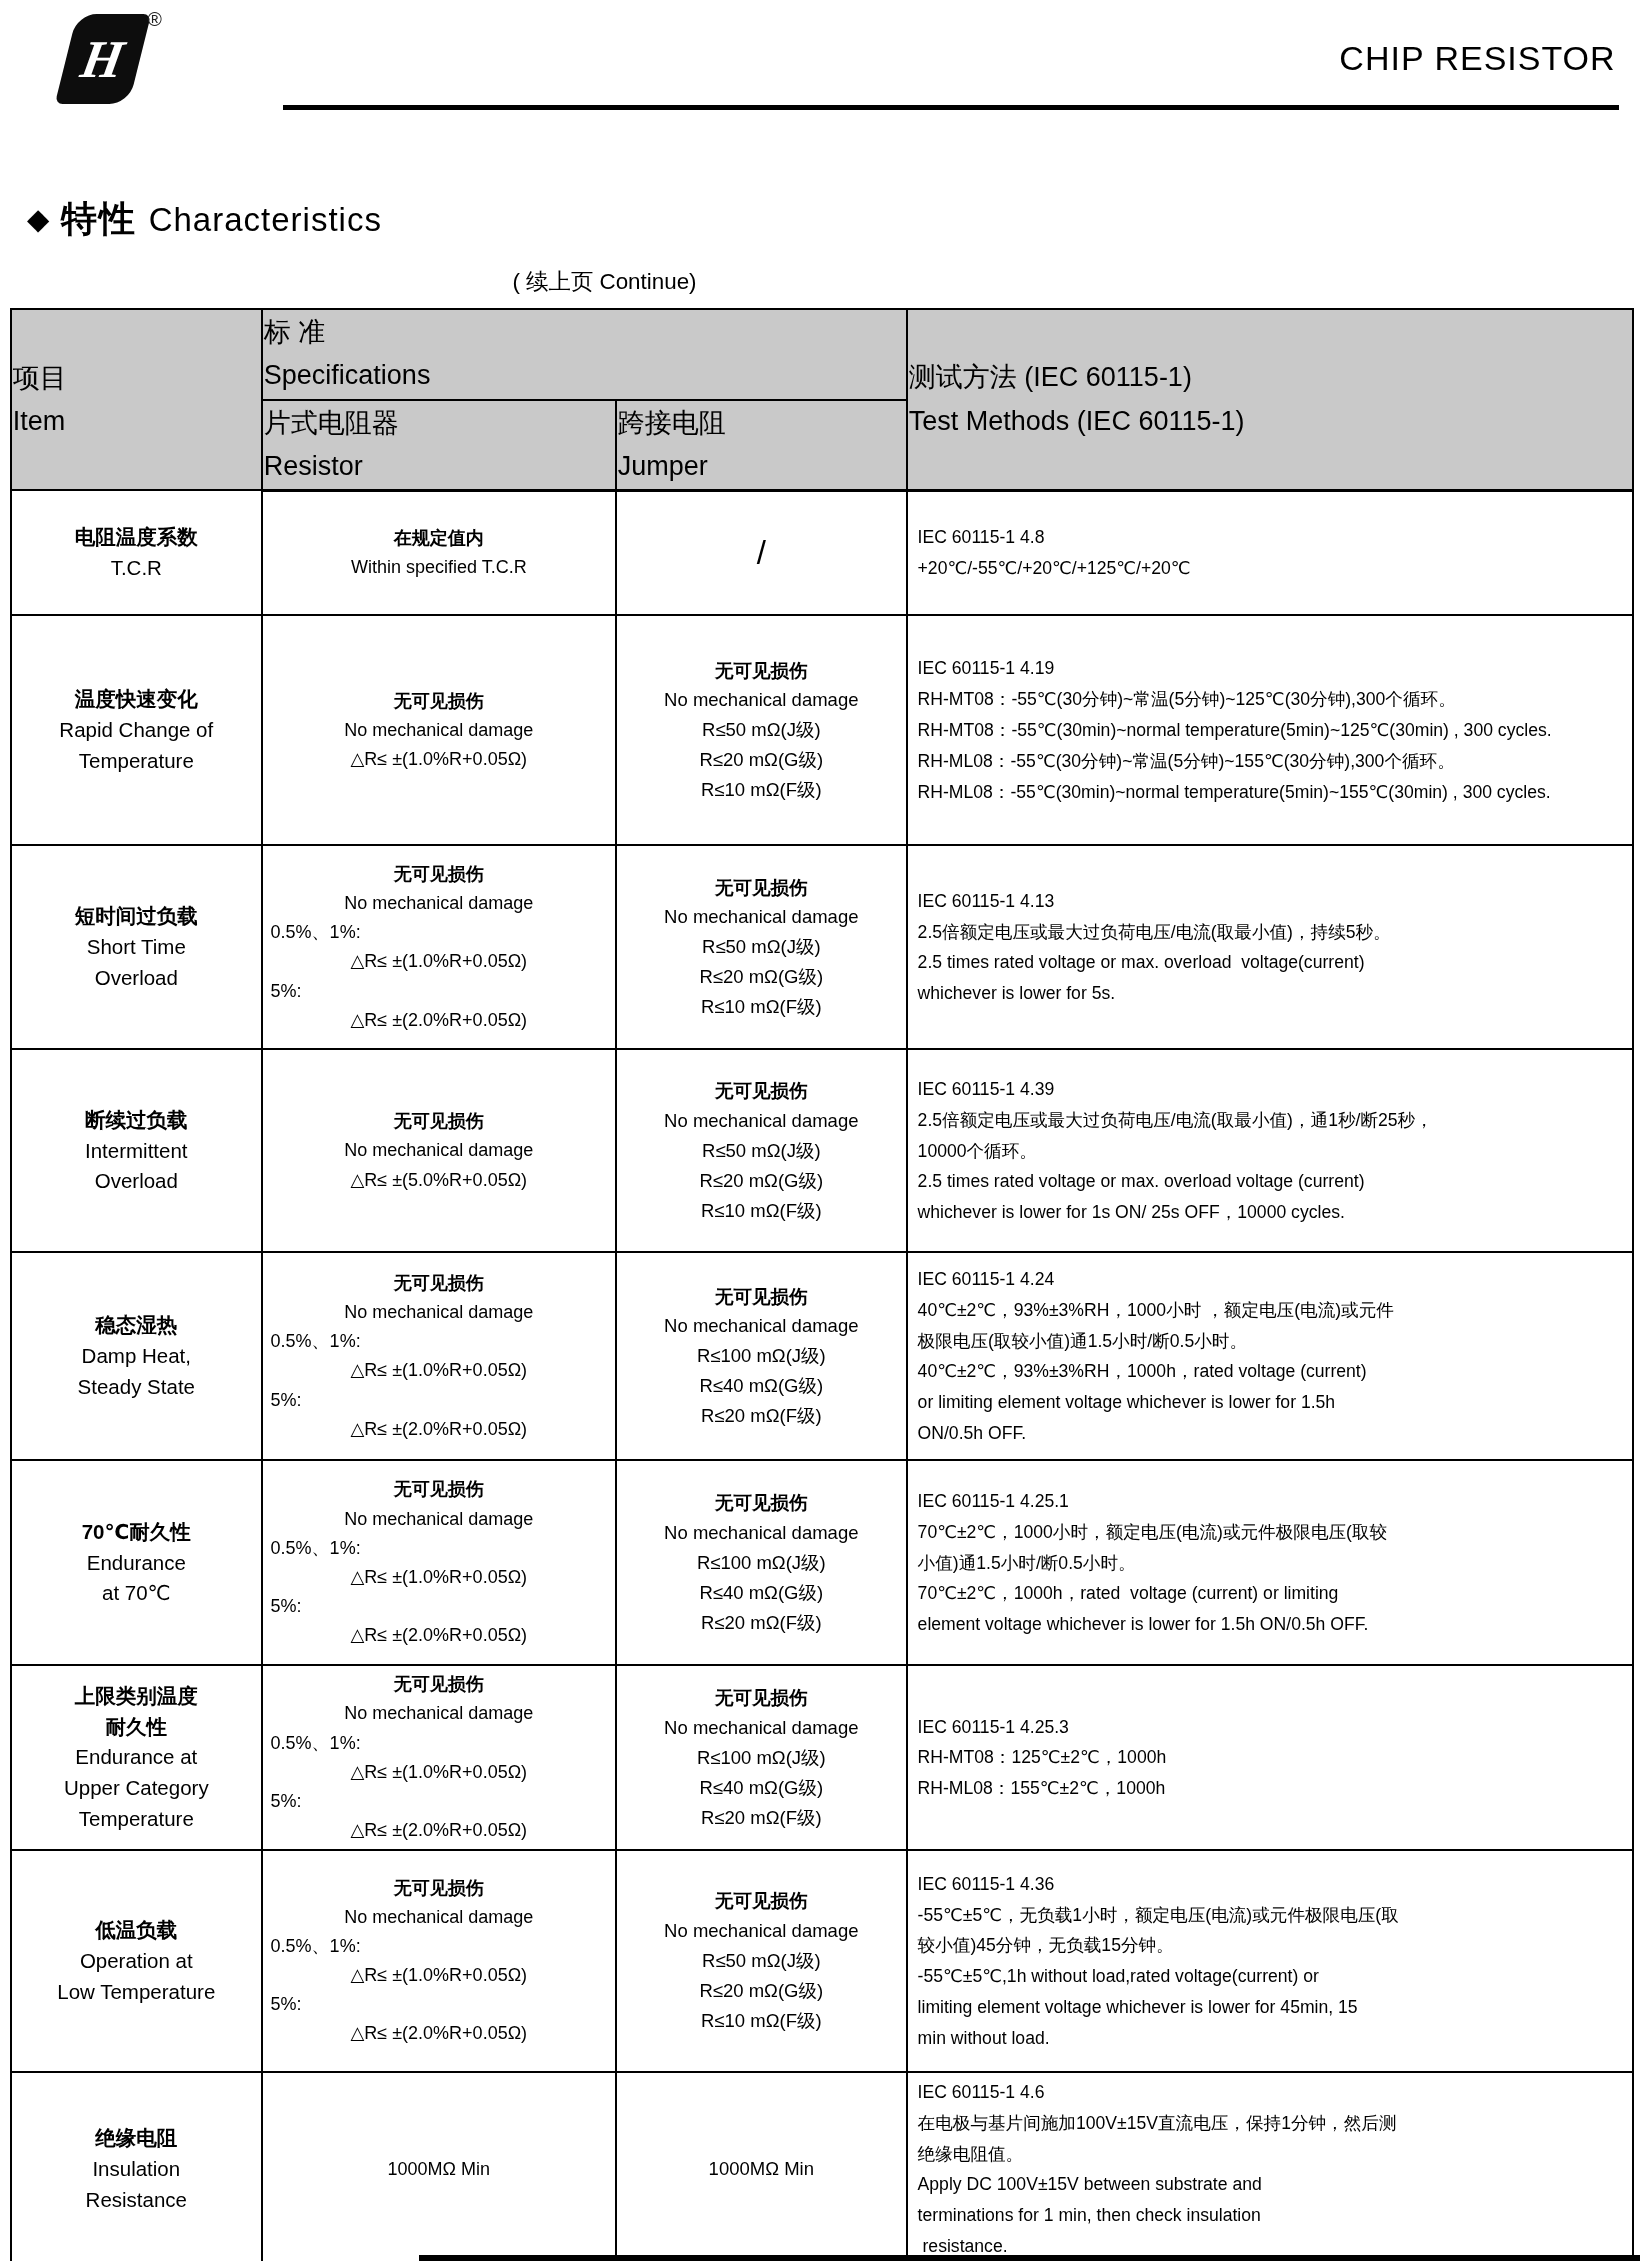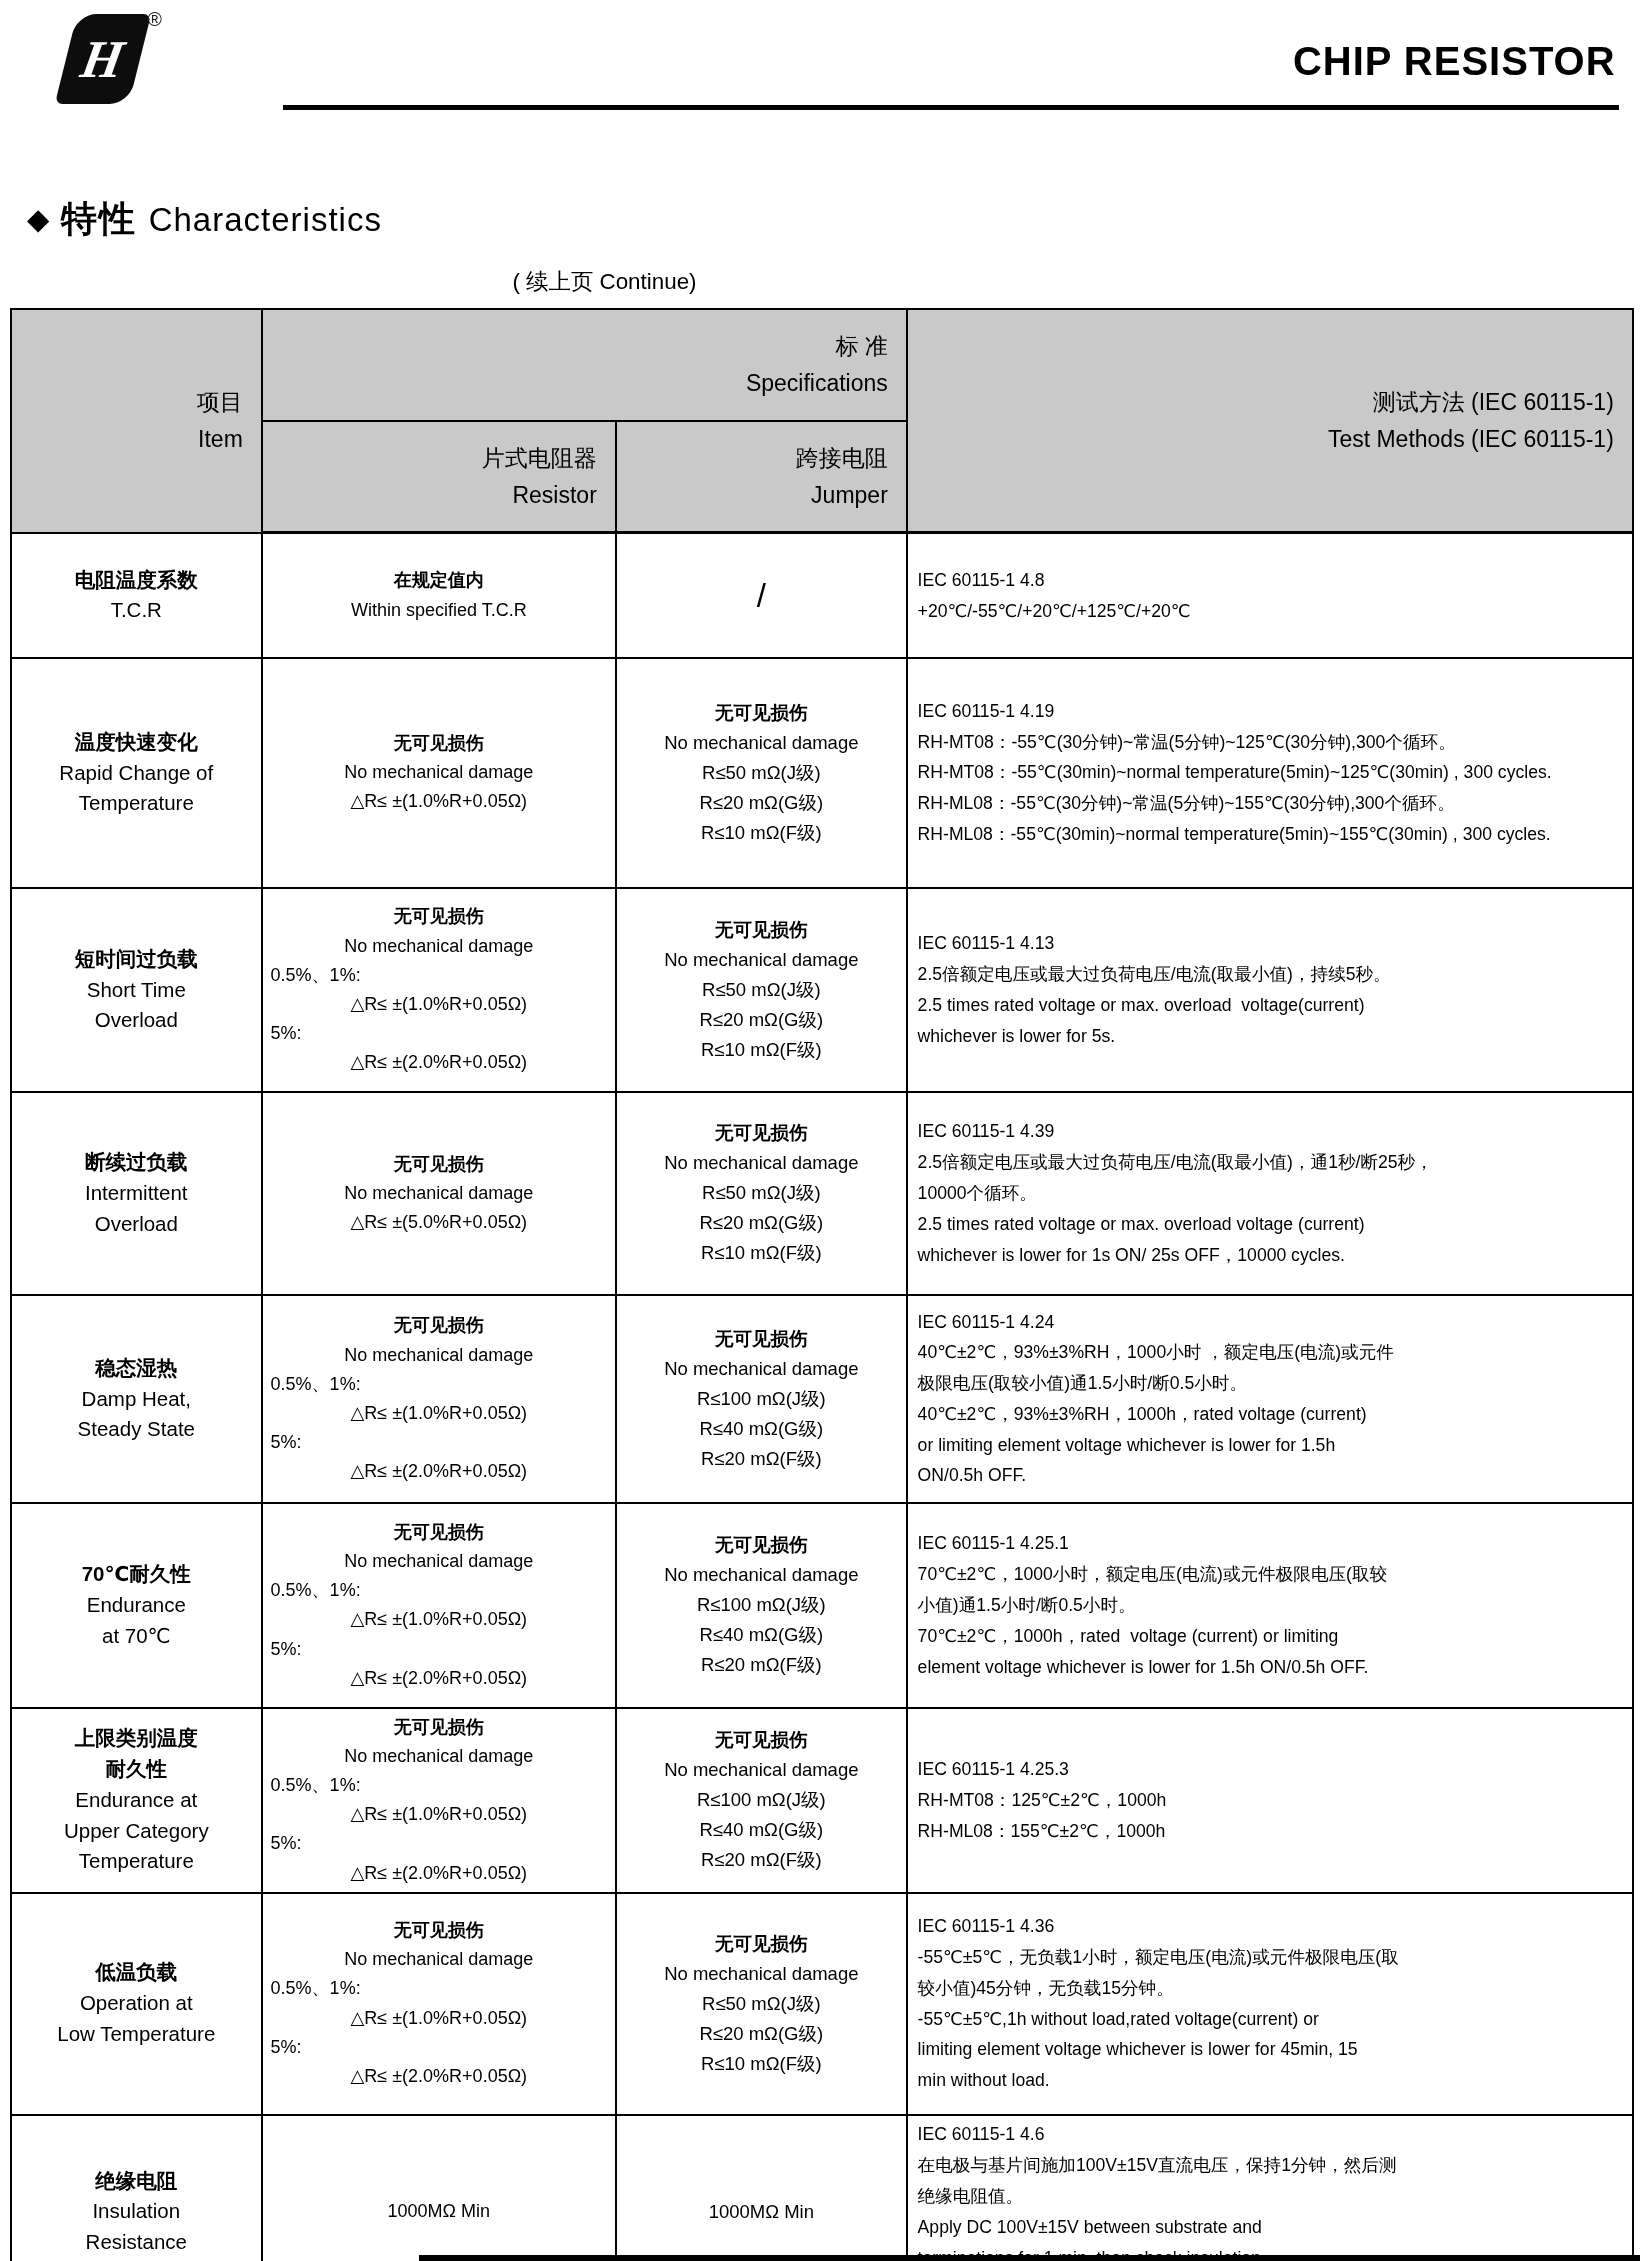--- a/index.html
+++ b/index.html
@@ -13,37 +13,37 @@
   .logo-wrap { position:relative; width:98px; height:96px; }
   .logo-mark { position:absolute; left:5.9px; top:3.9px; width:74px; height:90px; background:#0d0d0d;
     border-radius:19.5px 7.8px 19.5px 7.8px; transform:skewX(-14deg);
     display:flex; align-items:center; justify-content:center; }
   .logo-h { color:#fff; font-weight:bold; font-style:italic; font-size:53px;
     font-family:"Liberation Serif","DejaVu Serif",serif; transform:skewX(4deg); }
   .reg { position:absolute; right:-3.9px; top:-2px; font-size:19.5px; color:#222; }
   .brand-cn { font-size:39px; font-weight:bold; letter-spacing:3.9px; line-height:1.1; }
   .brand-en { font-size:32px; font-weight:bold; letter-spacing:4.9px; line-height:1.1;
     font-stretch:condensed; }
-  .doc-title { position:absolute; right:24.4px; top:39px; font-size:40px; font-weight:bold;
+  .doc-title { position:absolute; right:24.4px; top:39px; font-size:34px; font-weight:normal;
     letter-spacing:1px; }
   .header-rule { position:absolute; left:283px; right:21.5px; top:105px; height:4.9px; background:#000; }
 
   
   .section-title { margin:80px 0 0 27px; display:flex; align-items:center; gap:11.7px; }
   .diamond { font-size:29px; line-height:1; }
   .section-cn { font-size:36px; font-weight:bold; letter-spacing:2px; }
   .section-en { font-size:33px; font-weight:500; letter-spacing:1px; }
   .continue-note { margin-top:21.5px; width:1209px; text-align:center; font-size:22.4px; height:29px; }
 
   
   table { margin:13.7px 0 0 9.8px; width:1621px; border-collapse:collapse; table-layout:fixed;
     border:2.9px solid #000; }
   th, td { border:2px solid #000; vertical-align:middle; }
-  thead th { background:var(--header-bg,#c9c9c9); font-weight:normal; font-size:23px;
-    text-align:right; padding:18px; }
+  thead th { background:var(--header-bg,#c9c9c9); font-weight:normal; font-size:27px;
+    text-align:left; padding:1px; }
   thead tr:last-child th { border-bottom:3.9px solid #000;margin-left:40px; }
   th[data-name="col-header-test-methods"] { border-bottom:3.9px solid #000; }
   .th-line { line-height:1.6; }
   td.item { text-align:center; font-size:20.5px; line-height:1.5; padding:2px; }
   td.resistor, td.jumper { text-align:center; font-size:18px; line-height:1.62; padding:3.9px 7.8px; }
   td.jumper { font-size:18.5px; }
   td.test { text-align:left; font-size:17.6px; line-height:1.75; padding:3.9px 9.8px; }
   td .b { font-weight:bold; }
   td .al { text-align:left; }
   td.jumper.slash { font-size:33px; }

